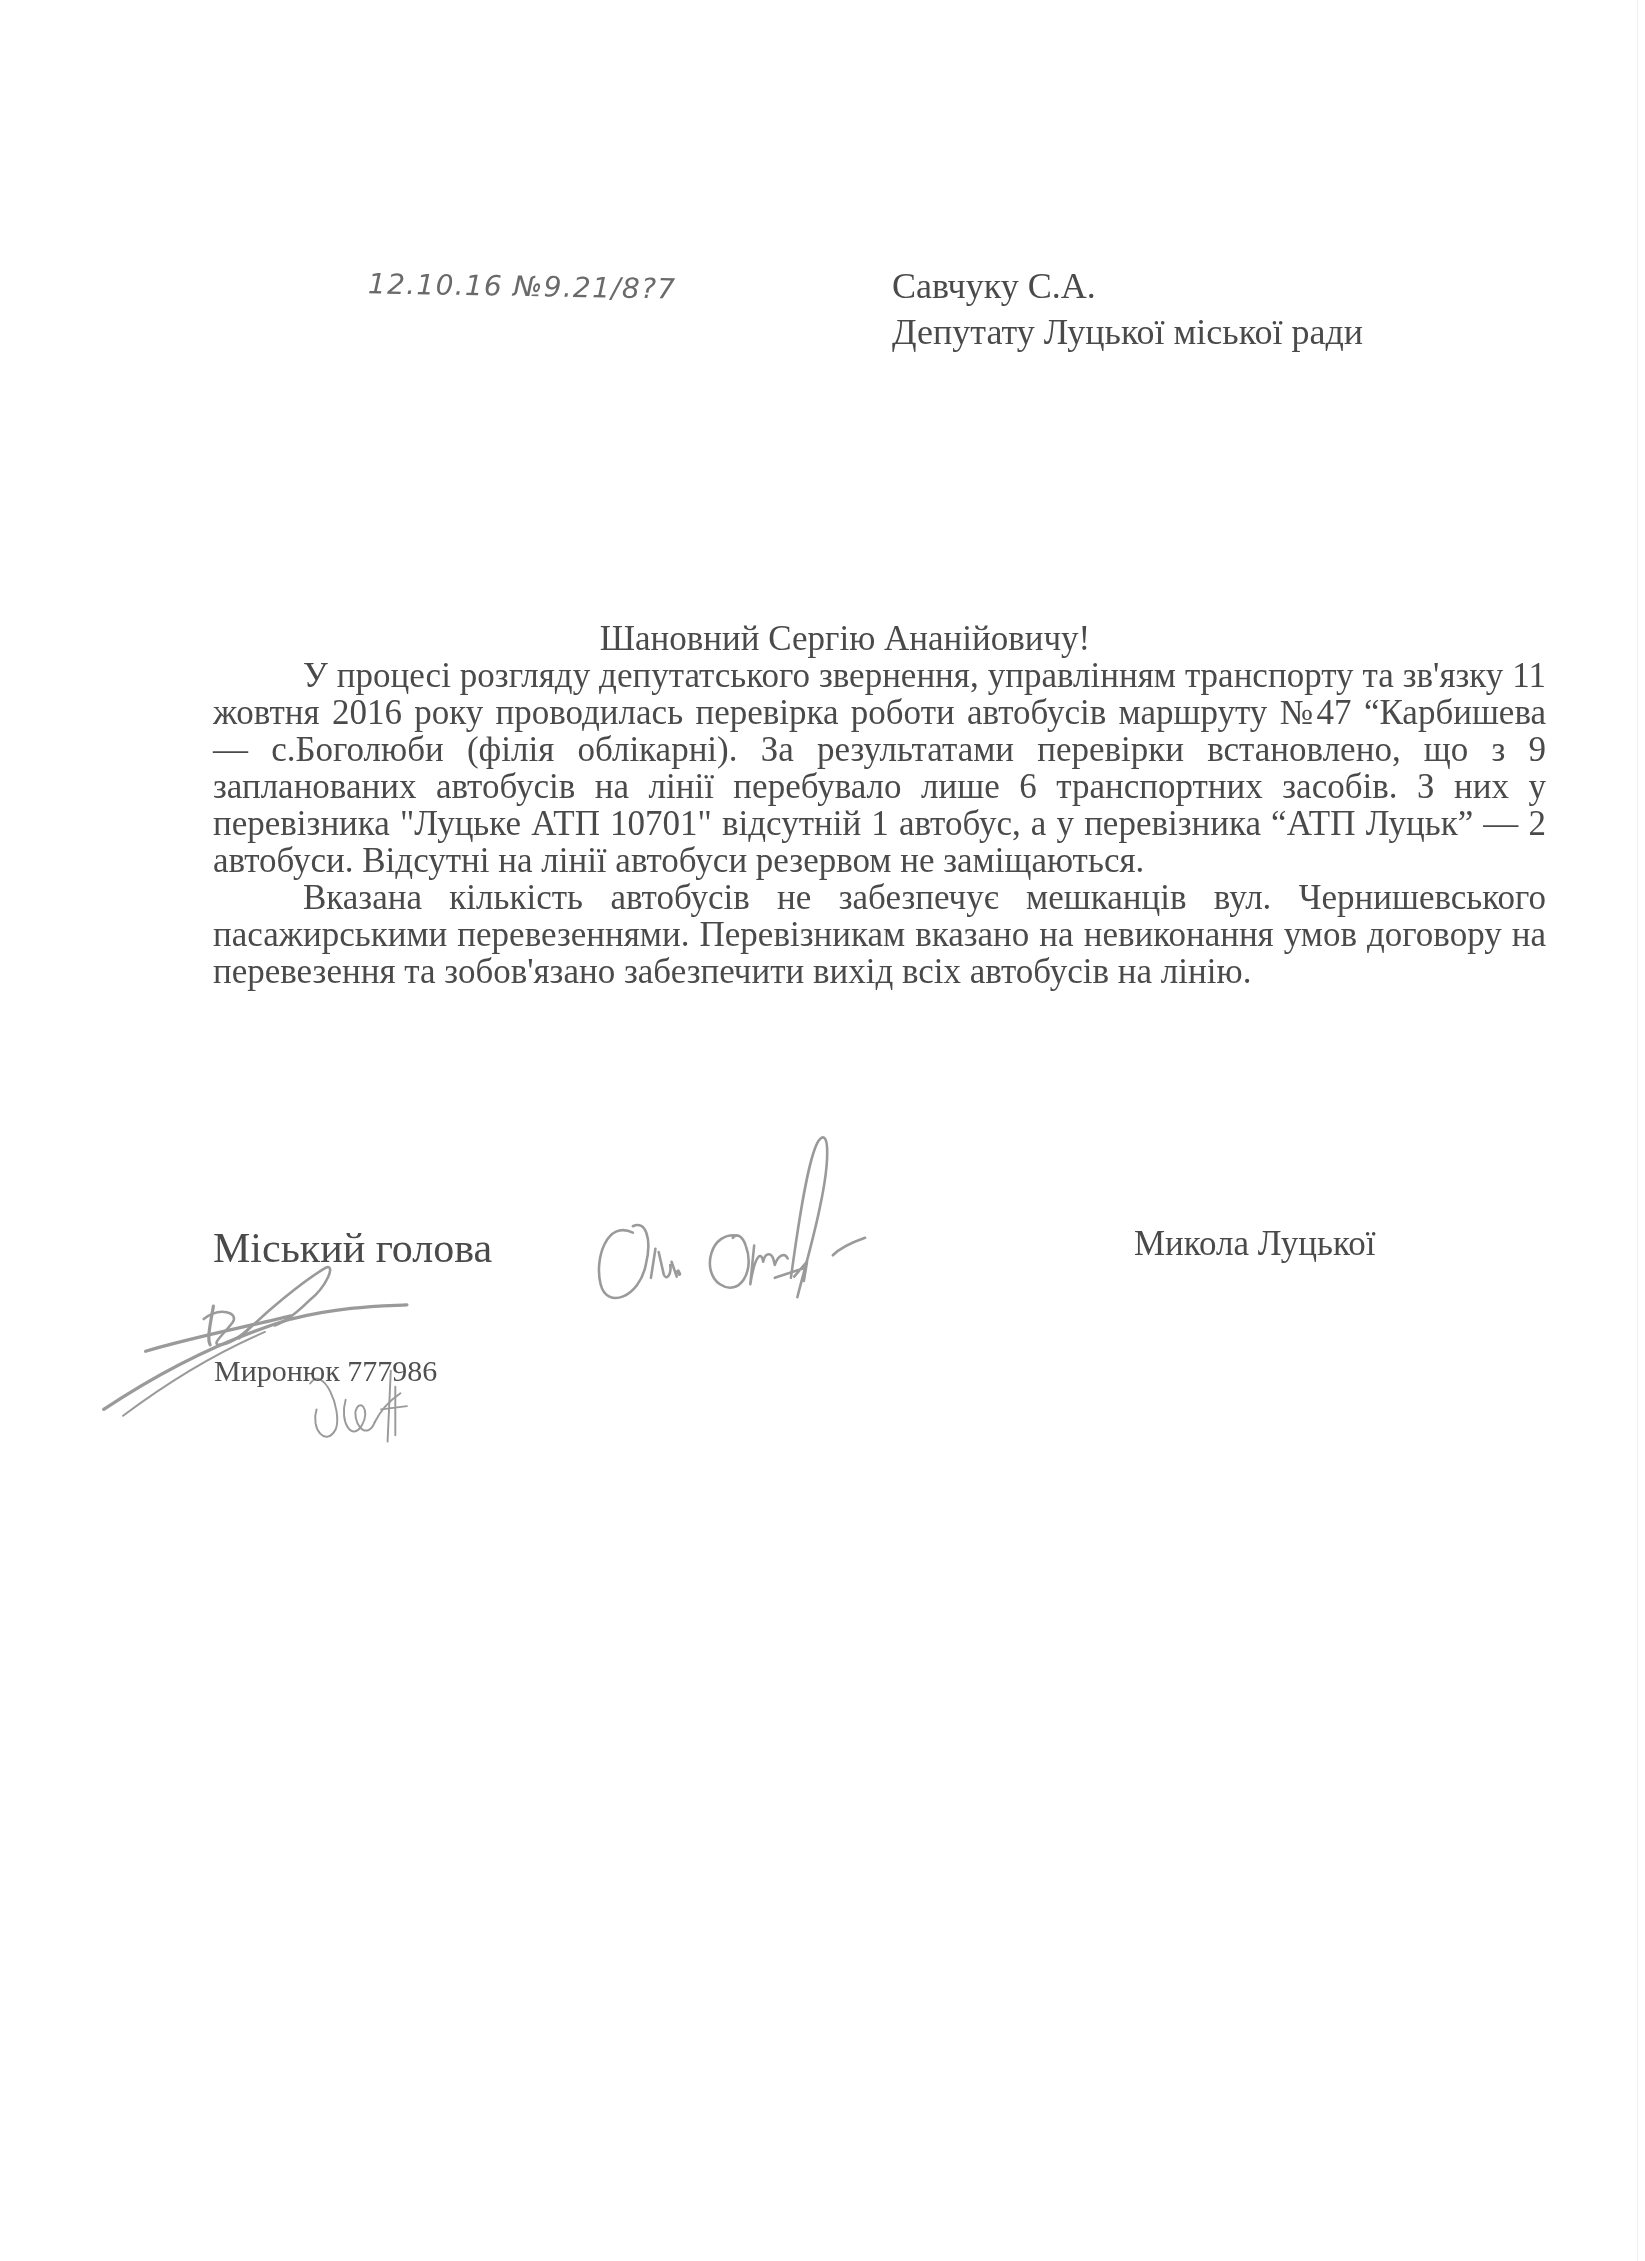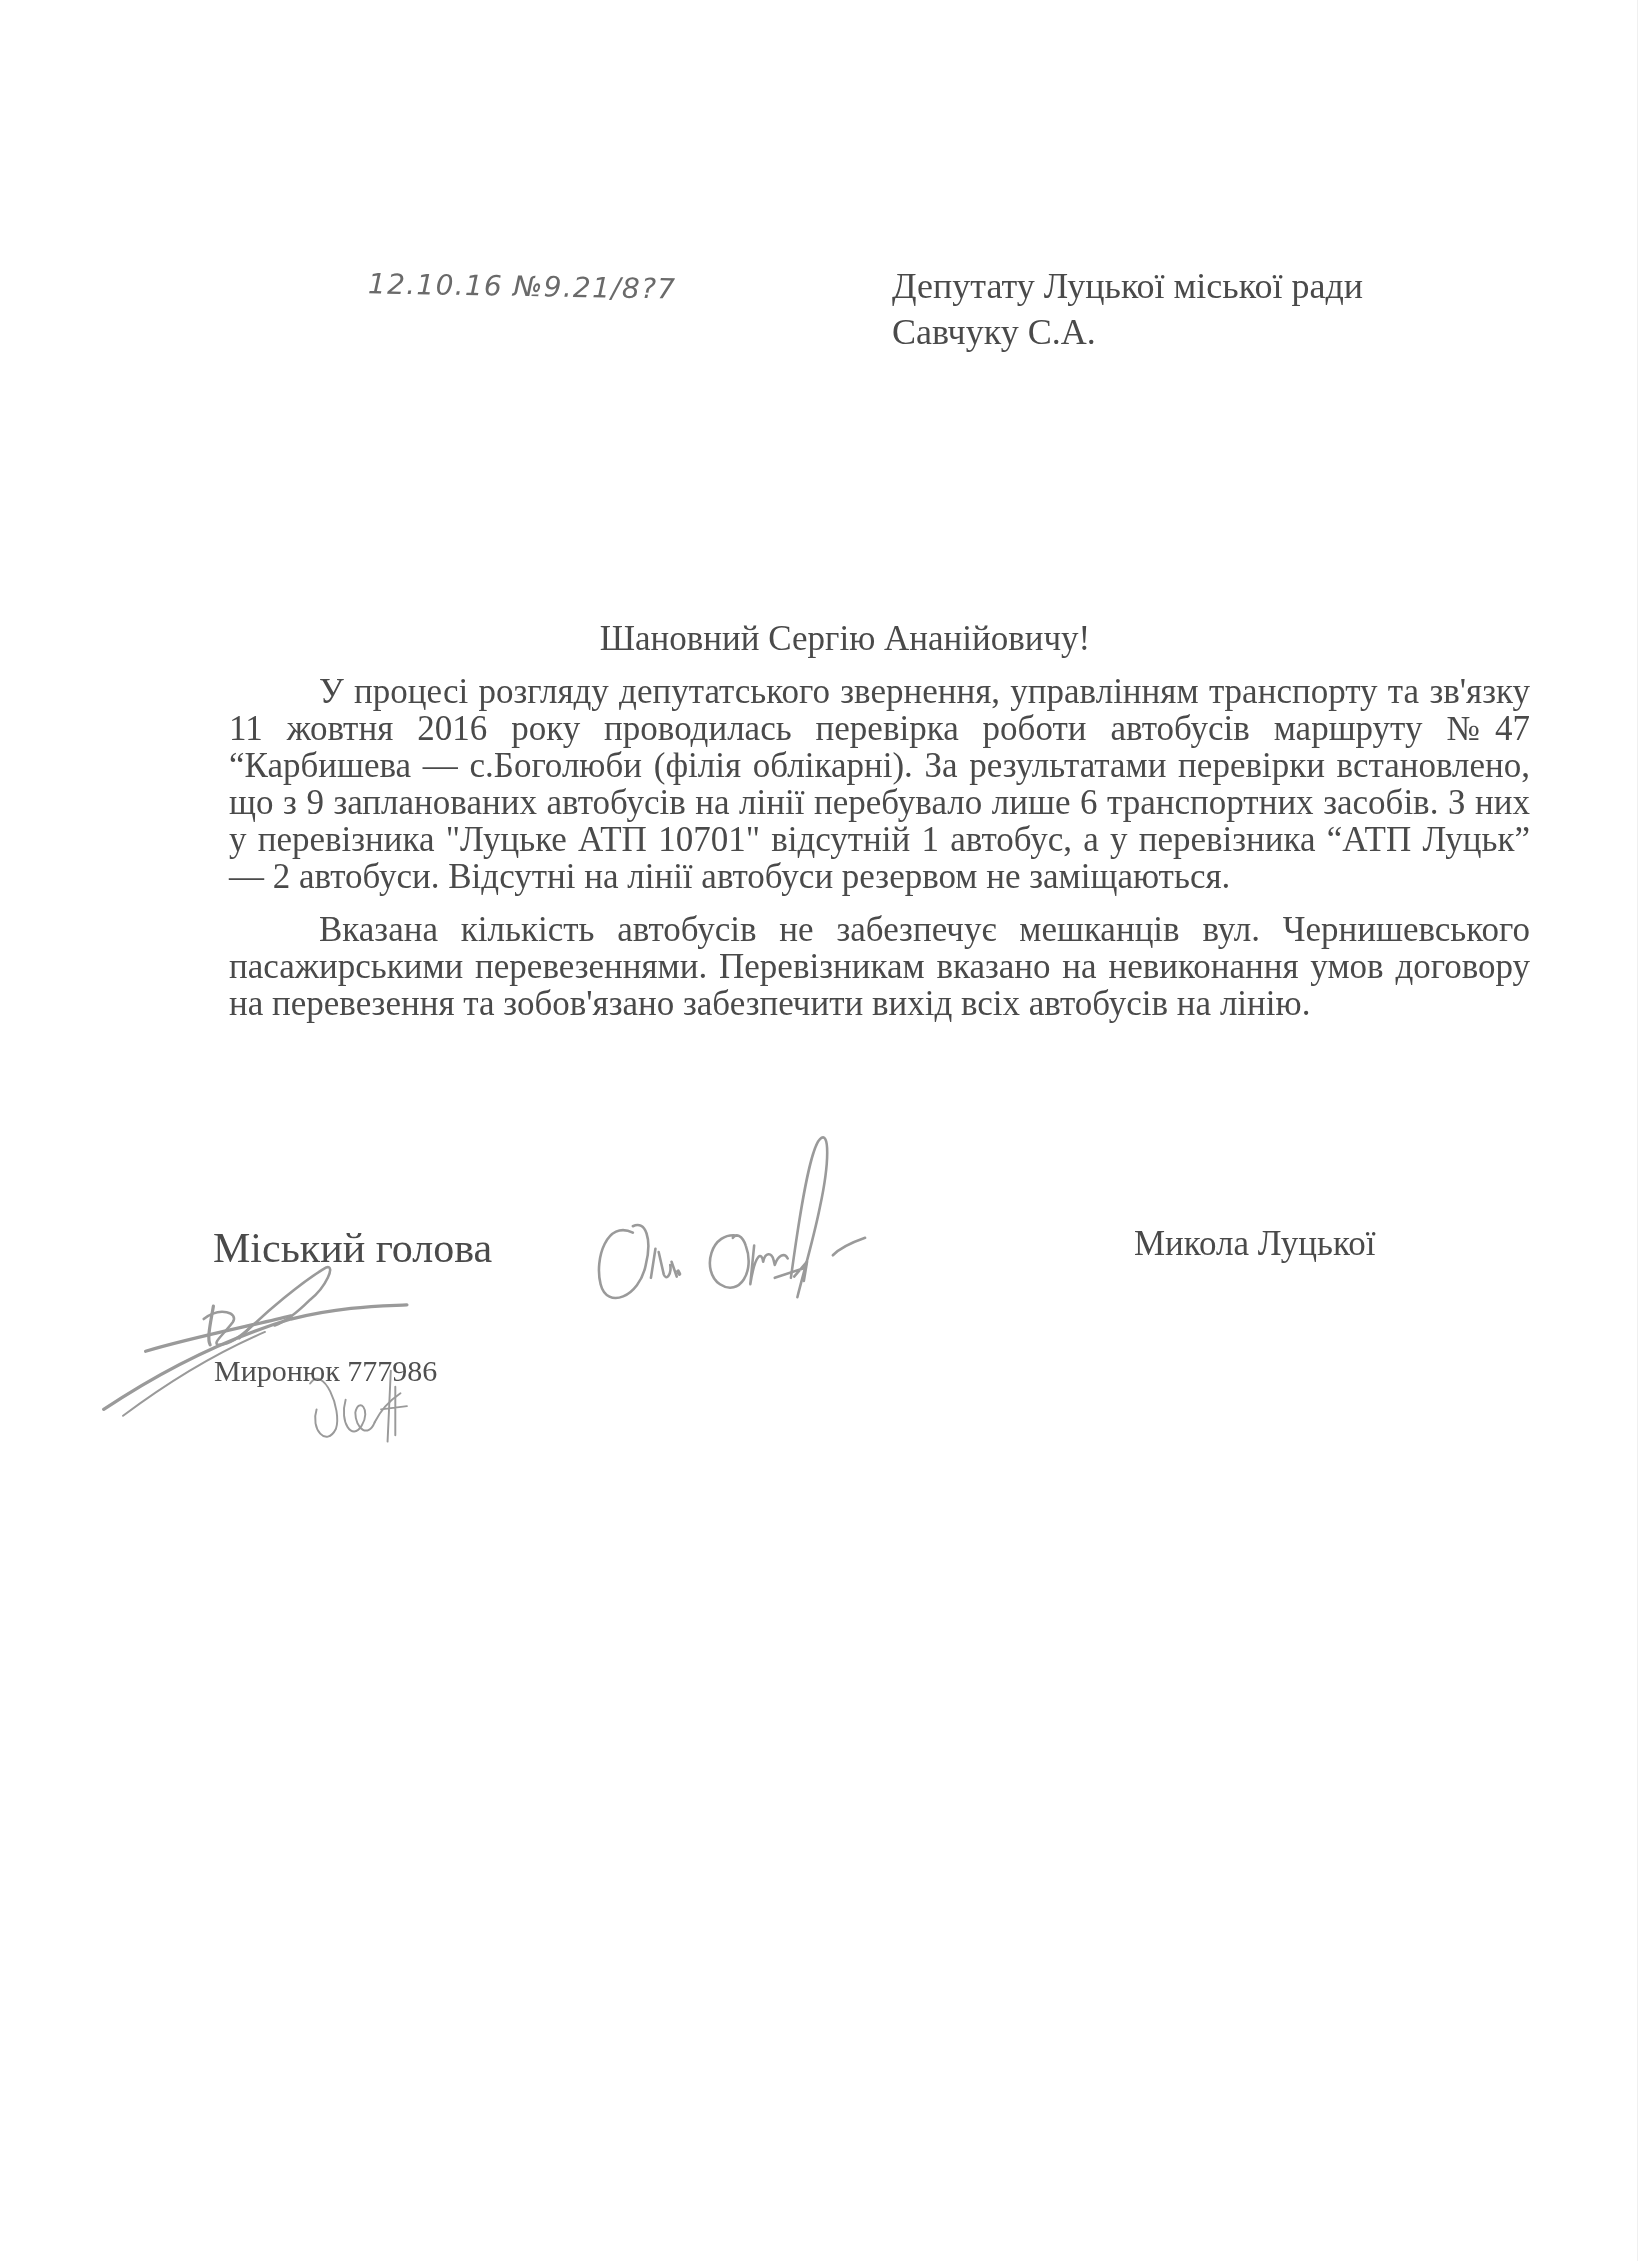--- a/index.html
+++ b/index.html
@@ -25,21 +25,21 @@
   }
   .salutation {
     position: absolute; left: 0; width: 1645px; top: 619px;
     text-align: center; font-size: 35px; line-height: 39px;
     padding-left: 45px; box-sizing: border-box;
   }
   .body {
     position: absolute; left: 213px; width: 1333px; top: 657px;
     font-size: 35px; line-height: 37px; text-align: justify;
   }
-  .body p { margin: 16px; text-indent: 90px; }
+  .body p { margin: 0; text-indent: 90px; }
   .sig-position {
     position: absolute; left: 213px; top: 1224px; font-size: 42px;
   }
   .sig-name {
     position: absolute; left: 1134px; top: 1224px; font-size: 35px;
   }
   .executor {
     position: absolute; left: 214px; top: 1354px; font-size: 30px; color: #505050; text-align: right;
   }
   svg.signature { position: absolute; overflow: visible; }
@@ -47,22 +47,22 @@
 </style>
 </head>
 <body>
 
 <div class="page">
   <div class="edge-line"></div>
 
   <div class="handwritten-ref">12.10.16 №9.21/8?7</div>
 
   <div class="addressee">
+    <div>Савчуку С.А.</div>
     <div>Депутату Луцької міської ради</div>
-    <div>Савчуку С.А.</div>
   </div>
 
   <div class="salutation">Шановний Сергію Ананійовичу!</div>
 
   <div class="body">
     <p>У процесі розгляду депутатського звернення, управлінням транспорту та зв'язку 11 жовтня 2016 року проводилась перевірка роботи автобусів маршруту №47 “Карбишева — с.Боголюби (філія облікарні). За результатами перевірки встановлено, що з 9 запланованих автобусів на лінії перебувало лише 6 транспортних засобів. З них у перевізника "Луцьке АТП 10701" відсутній 1 автобус, а у перевізника “АТП Луцьк” — 2 автобуси. Відсутні на лінії автобуси резервом не заміщаються.</p>
     <p>Вказана кількість автобусів не забезпечує мешканців вул. Чернишевського пасажирськими перевезеннями. Перевізникам вказано на невиконання умов договору на перевезення та зобов'язано забезпечити вихід всіх автобусів на лінію.</p>
   </div>
 
   <div class="sig-position">Міський голова</div>

